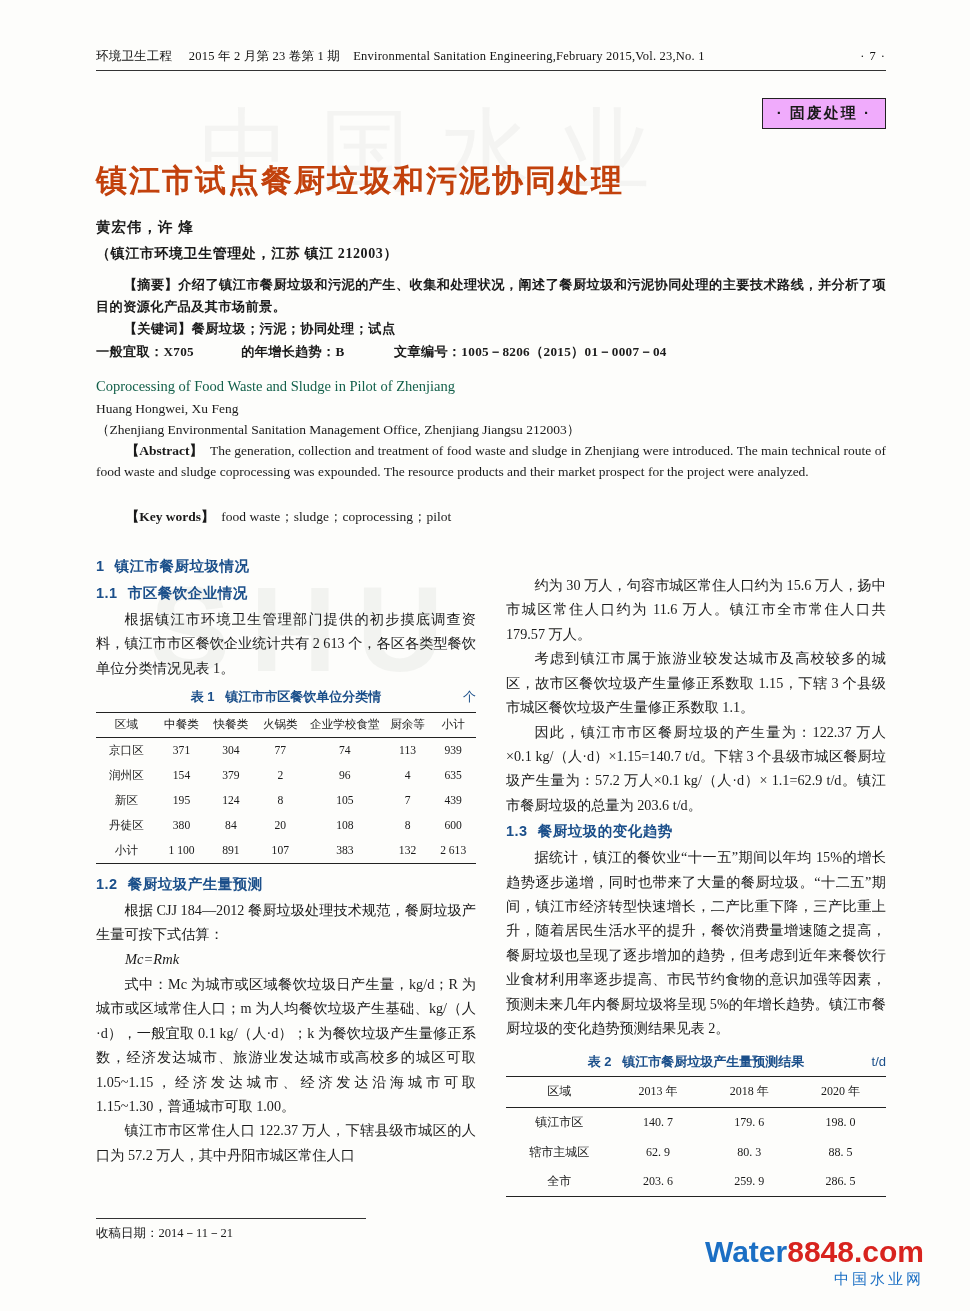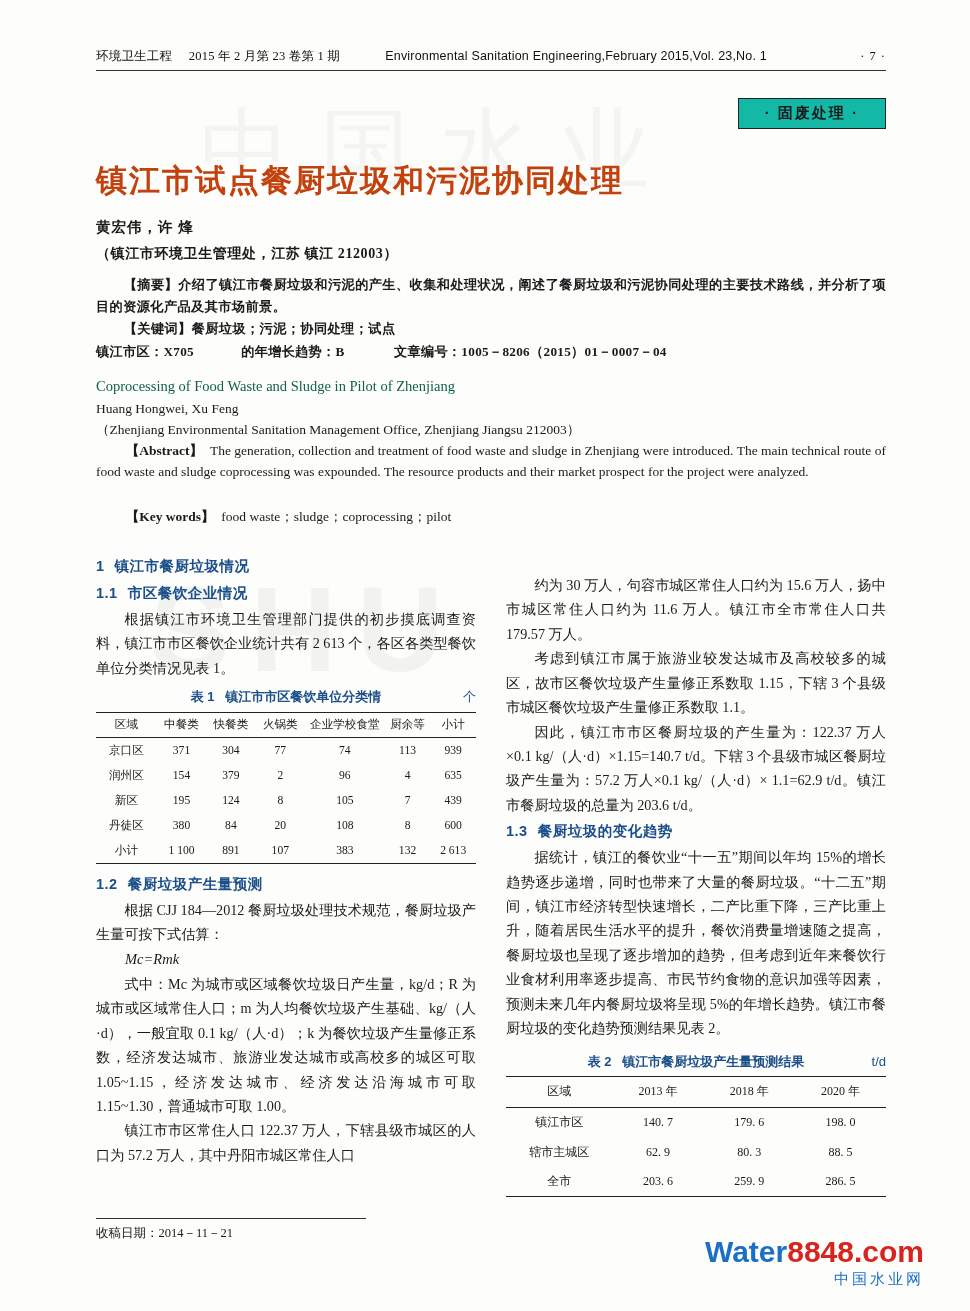--- a/index.html
+++ b/index.html
@@ -56,35 +56,35 @@
     font-size: 12.5px;
     color: #111;
     display: flex;
     align-items: baseline;
     justify-content: space-between;
     padding-bottom: 5px;
     border-bottom: 1.1px solid #333;
   }
   .header .left { white-space: nowrap; letter-spacing: 0.2px; }
   .header .left .cn { font-family: "Liberation Serif", serif; }
-  .header .left .en { font-family: Liberation Sans, sans-serif; margin-left: 32px; }
+  .header .left .en { font-family: Liberation Serif, serif; }
   .header .pageno { font-size: 12.5px; letter-spacing: 1px; }
 
   
   .sec-tag {
     position: absolute;
     right: 84px;
     top: 98px;
     border: 1.3px solid #222;
-    padding: 5px 26px;
+    padding: 5px 14px;
     font-size: 15px;
     font-weight: bold;
     font-family: "Liberation Sans", sans-serif;
     letter-spacing: 2px;
-    background: #14b8a6;
+    background: #f0abfc;
   }
 
   
   .title {
     position: absolute;
     left: 96px;
     top: 160px;
     font-size: 31px;
     font-weight: bold;
     letter-spacing: 2px;
@@ -307,21 +307,21 @@
   <div class="abs-cn">
     <p class="ind">
       <span class="lbl">【摘要】</span><span>介绍了镇江市餐厨垃圾和污泥的产生、收集和处理状况，阐述了餐厨垃圾和污泥协同处理的主要技术路线，并分析了项目的资源化产品及其市场前景。</span>
     </p>
     <p class="ind">
       <span class="lbl">【关键词】</span><span>餐厨垃圾；污泥；协同处理；试点</span>
     </p>
   </div>
 
   <div class="meta-line">
-    <span>镇江市区：</span><span>X705</span>
+    <span>一般宜取：</span><span>X705</span>
     <span class="sp1"></span>
     <span>的年增长趋势：</span><span>B</span>
     <span class="sp2"></span>
     <span>文章编号：</span><span>1005－8206（2015）01－0007－04</span>
   </div>
 
   <div class="en-title">Coprocessing of Food Waste and Sludge in Pilot of Zhenjiang</div>
   <div class="en-authors">Huang Hongwei, Xu Feng</div>
   <div class="en-affil">（Zhenjiang Environmental Sanitation Management Office, Zhenjiang    Jiangsu    212003）</div>
 

